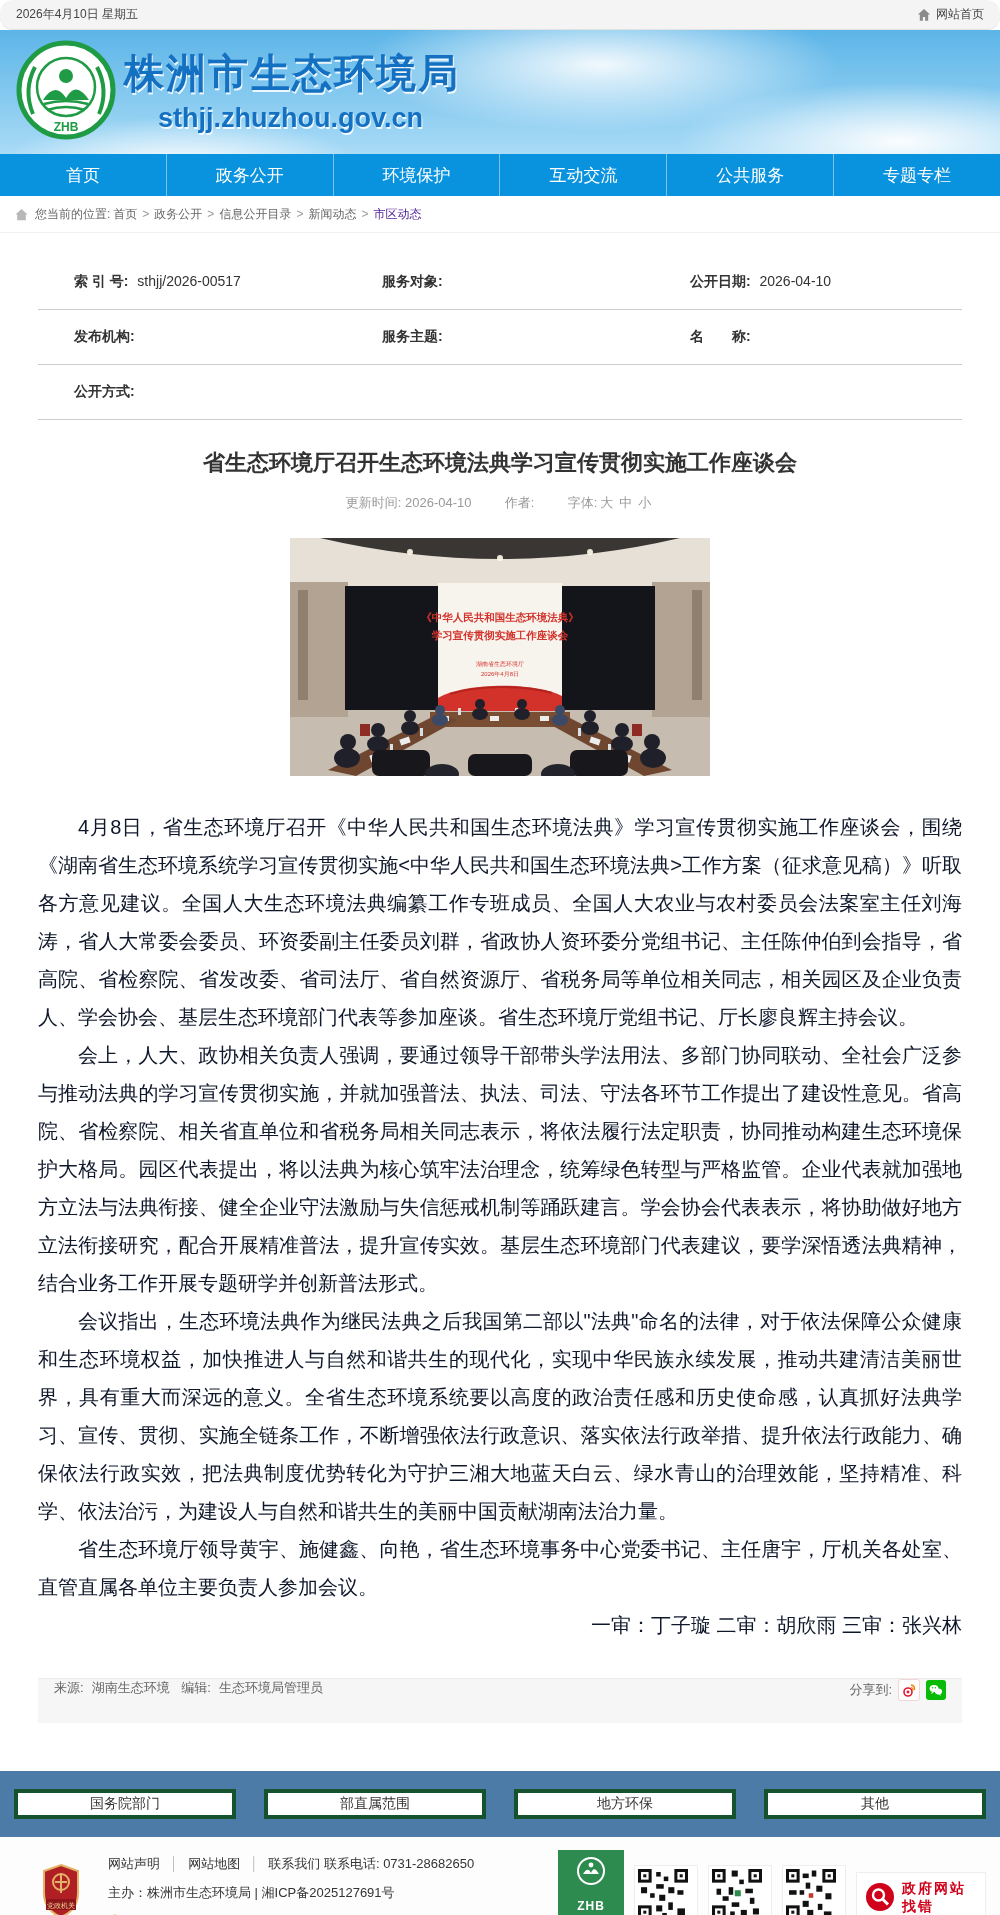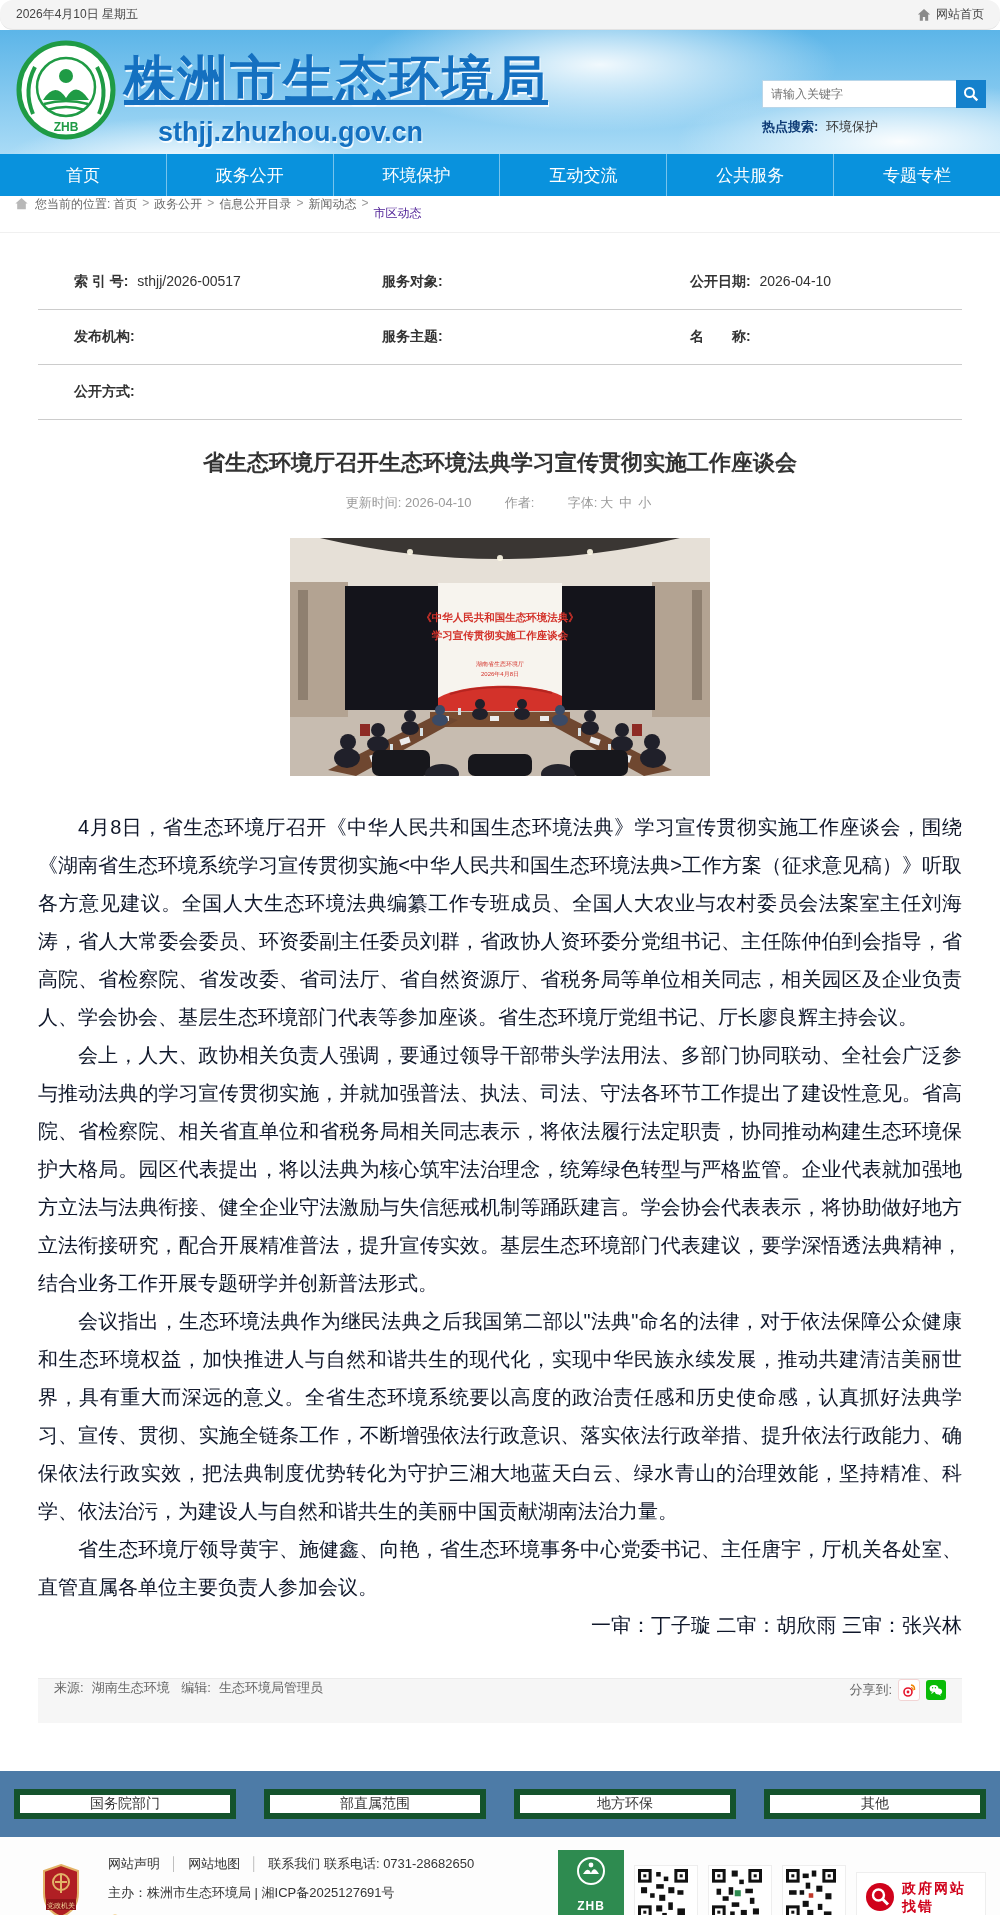--- a/index.html
+++ b/index.html
@@ -8,35 +8,35 @@
   .topbar{height:30px;background:#f4f4f4;border-bottom:1px solid #e2e2e2;display:flex;align-items:center;justify-content:space-between;padding:0 16px;font-size:12px;color:#444;box-sizing:border-box;border-radius:13px;}
   .home-link{display:flex;align-items:center;gap:5px;color:#444;cursor:pointer;}
   
   .header{position:relative;height:124px;overflow:hidden;background:
     radial-gradient(ellipse 260px 70px at 18% 110%, rgba(255,255,255,.95), rgba(255,255,255,0) 70%),
     radial-gradient(ellipse 340px 95px at 60% 28%, rgba(255,255,255,.9), rgba(255,255,255,0) 70%),
     radial-gradient(ellipse 320px 85px at 90% 90%, rgba(255,255,255,.95), rgba(255,255,255,0) 70%),
     linear-gradient(180deg,#5cb5e8,#a9dbf6);}
   .logo{position:absolute;left:16px;top:10px;}
   .site-block{position:absolute;left:124px;top:16px;}
-  .site-name{font-size:51px;font-weight:bold;color:#1470c0;letter-spacing:2px;text-shadow:1px 2px 0 rgba(255,255,255,.85);text-decoration:underline;}
+  .site-name{font-size:40px;font-weight:bold;color:#1470c0;letter-spacing:2px;text-shadow:1px 2px 0 rgba(255,255,255,.85);}
   .site-url{font-size:27px;font-weight:bold;color:#1470c0;margin:2px 0 0 34px;text-shadow:1px 2px 0 rgba(255,255,255,.85);}
   .search-area{position:absolute;right:14px;top:50px;width:224px;}
   .search-row{display:flex;}
   .search-input{flex:1;height:28px;border:1px solid #b9d6e9;border-right:none;padding:0 8px;font-size:12px;color:#333;outline:none;box-sizing:border-box;background:#fff;}
   .search-btn{width:30px;height:28px;background:#1581cc;display:flex;align-items:center;justify-content:center;cursor:pointer;flex:0 0 30px;}
   .hot-row{margin-top:10px;font-size:13px;color:#333;}
   .hot-label{color:#0d3a75;font-weight:bold;}
   .hot-link{color:#333;cursor:pointer;margin-left:4px;}
   
   .nav{height:42px;background:#0992dd;display:flex;}
   .nav-item{flex:1;display:flex;align-items:center;justify-content:center;color:#fff;font-size:17px;cursor:pointer;}
   .nav-item+.nav-item{border-left:1px solid rgba(255,255,255,.45);}
   
-  .breadcrumb{height:36px;display:flex;padding:0 14px;font-size:12px;color:#666;background:#fff;border-bottom:1px solid #f0f0f0;}
+  .breadcrumb{height:36px;display:flex;align-items:center;padding:0 14px;font-size:12px;color:#666;background:#fff;border-bottom:1px solid #f0f0f0;}
   .crumb{color:#666;margin:0 3px;cursor:pointer;}
   .crumb-cur{color:#4c1d95;margin:9px 3px;}
   .crumb-sep{color:#999;margin:0 2px;}
   .crumb-label{margin-left:6px;}
   
   .content{padding:0 38px;}
   .meta-table{margin-top:22px;font-size:14px;}
   .meta-row{display:flex;border-bottom:1px solid #ccc;min-height:54px;align-items:center;}
   .meta-cell{width:33.33%;padding-left:36px;box-sizing:border-box;}
   .meta-label{font-weight:bold;}
@@ -50,21 +50,21 @@
   .body-text p{margin:0;text-indent:2em;}
   .review{text-align:right;text-indent:0;}
   .source-row{margin-top:34px;background:#f6f6f6;border-top:1px solid #ebebeb;height:44px;display:flex;align-items:flex-start;justify-content:space-between;padding:0 16px;font-size:13px;color:#666;}
   .source-left span{margin-right:8px;}
   .share{display:flex;align-items:center;gap:6px;}
   .share-icon{width:20px;height:20px;display:flex;align-items:center;justify-content:center;cursor:pointer;border-radius:3px;}
   .share-weibo{background:#fff;border:1px solid #f2d5d5;}
   .share-wechat{background:#09bb07;}
   
   .band{margin-top:48px;height:66px;background:#4d7ba7;display:flex;align-items:center;justify-content:space-between;padding:0 14px;box-sizing:border-box;}
-  .band-box{width:222px;height:30px;background:#fff;border:6px solid #14532d;display:flex;align-items:center;justify-content:center;font-size:14px;color:#333;cursor:pointer;box-sizing:border-box;}
+  .band-box{width:222px;height:30px;background:#fff;border:4px solid #14532d;display:flex;align-items:center;justify-content:center;font-size:14px;color:#333;cursor:pointer;box-sizing:border-box;}
   
   .footer{min-height:116px;display:flex;padding:12px 14px 10px 40px;box-sizing:border-box;background:#fdfdfd;}
   .gov-badge{margin:14px 26px 0 0;flex:0 0 auto;}
   .footer-text{font-size:13px;color:#333;line-height:29px;}
   .f-link{cursor:pointer;color:#333;}
   .f-sep{color:#bbb;margin:0 10px;}
   .f-phone{}
   .sec-badge{vertical-align:-2px;margin-right:4px;}
   .footer-right{margin-left:auto;display:flex;gap:10px;align-items:center;height:96px;}
   .green-logo{width:66px;height:94px;background:#2e8b50;display:flex;flex-direction:column;align-items:center;justify-content:space-between;padding:6px 0 5px;box-sizing:border-box;color:#fff;}
@@ -95,35 +95,20 @@
     <circle cx="50" cy="47" r="29" fill="#ffffff" stroke="#1f9b45" stroke-width="2.5"></circle>
     <circle cx="50" cy="36" r="7" fill="#1f9b45"></circle>
     <path d="M27,60 Q39,41 50,58 Q60,40 73,60 Z" fill="#1f9b45"></path>
     <path d="M28,64 Q50,58 72,64" fill="none" stroke="#1f9b45" stroke-width="2.5"></path>
     <path d="M31,70 Q50,64 69,70" fill="none" stroke="#1f9b45" stroke-width="2.5"></path>
     <text x="50" y="91" text-anchor="middle" font-size="12" font-weight="bold" fill="#1f9b45">ZHB</text>
   </svg>
   <div class="site-block">
     <div class="site-name">株洲市生态环境局</div>
     <div class="site-url">sthjj.zhuzhou.gov.cn</div>
-  </div>
-  <div class="search-area">
-    <div class="search-row">
-      <input class="search-input" type="text" placeholder="请输入关键字" style="">
-      <div class="search-btn">
-        <svg width="16" height="16" viewBox="0 0 16 16">
-            <circle cx="6.5" cy="6.5" r="4.5" fill="none" stroke="#fff" stroke-width="2"></circle>
-            <line x1="10" y1="10" x2="14.3" y2="14.3" stroke="#fff" stroke-width="2.4"></line>
-          </svg>
-      </div>
-    </div>
-    <div class="hot-row">
-      <span class="hot-label">热点搜索:</span>
-      <span class="hot-link">环境保护</span>
-    </div>
   </div>
 </div>
 
 <div class="nav">
   <div class="nav-item">首页</div>
   <div class="nav-item">政务公开</div>
   <div class="nav-item">环境保护</div>
   <div class="nav-item">互动交流</div>
   <div class="nav-item">公共服务</div>
   <div class="nav-item">专题专栏</div>

